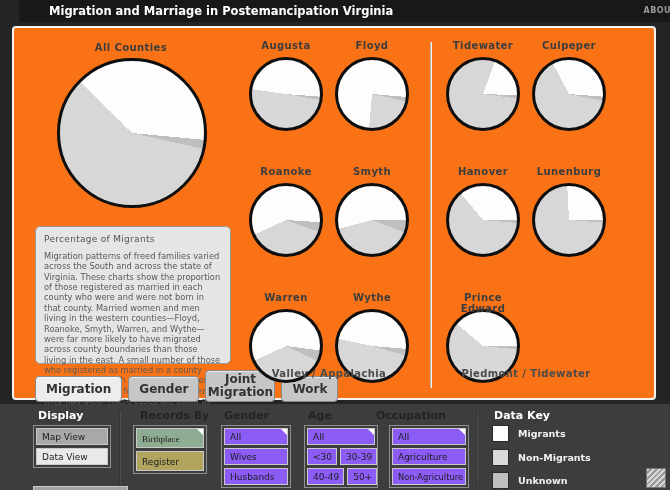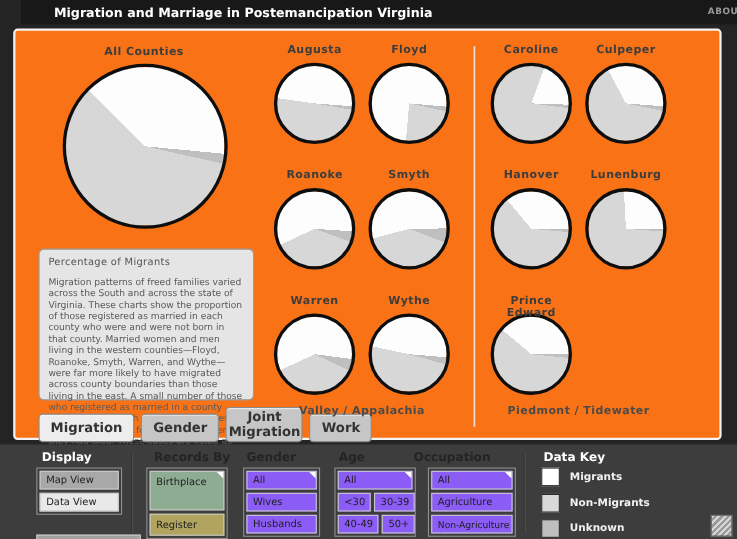--- a/index.html
+++ b/index.html
@@ -13,21 +13,21 @@
   .titlebar .about{position:absolute;right:12px;top:6px;font-size:8px;font-weight:bold;color:#9a9a9a;letter-spacing:.5px;cursor:pointer;}
 
   
   .panel{position:absolute;left:12px;top:26px;width:644px;height:374px;background:#f97316;
          border:2px solid #f4f4f4;border-radius:4px;box-sizing:border-box;}
   .county-label{font-size:10px;font-weight:bold;color:#3d3d3d;text-align:center;letter-spacing:.4px;height:14px;}
   .pie{border:3px solid #0e0e0e;border-radius:50%;box-sizing:content-box;}
   .pie.big{position:absolute;left:43px;top:30px;width:144px;height:144px;}
   .all-label{position:absolute;left:17px;top:14px;width:200px;}
   .pie.small{width:68px;height:68px;margin:3px auto 0 auto;}
-  .pie-grid{position:absolute;top:12px;display:grid;grid-template-columns:86px 86px;grid-auto-rows:88px;row-gap:26px;}
+  .pie-grid{position:absolute;top:12px;display:grid;grid-template-columns:86px 86px;grid-auto-rows:88px;row-gap:38px;}
   #valley-grid{left:229px;}
   #piedmont-grid{left:426px;}
   .region-caption{position:absolute;top:340px;width:172px;text-align:center;font-size:10px;font-weight:bold;color:#4a4a4a;letter-spacing:.4px;}
   .caption-valley{left:229px;}
   .caption-piedmont{left:426px;}
   .vdivider{position:absolute;left:416px;top:14px;width:1px;height:346px;background:#b3b3b3;box-shadow:1px 0 0 #f2f2f2;}
 
   
   .infobox{position:absolute;left:21px;top:198px;width:196px;height:138px;background:#e5e5e5;
            border:1px solid #9a9a9a;border-radius:5px;box-sizing:border-box;padding:7px 8px;}
@@ -47,21 +47,21 @@
   .bar-label{position:absolute;font-size:11px;font-weight:bold;color:#ffffff;}
   .bar-label.dim{color:#242424;}
   .bar-sep{position:absolute;top:8px;width:1px;height:72px;background:#4e4e4e;box-shadow:-1px 0 0 #333;}
 
   .group-box{position:absolute;border:1px solid #8f8f8f;padding:2px;display:flex;flex-direction:column;gap:3px;box-sizing:border-box;}
   .fbtn{position:relative;border:1px solid #c9c9c9;background:#8b5cf6;color:#1d1d1d;font-size:9px;
         height:17px;line-height:15px;padding:1px 4px 0 5px;cursor:pointer;box-sizing:border-box;white-space:nowrap;}
   .fbtn .corner-flag{position:absolute;top:0;right:0;width:0;height:0;border-top:6px solid #fff;border-left:6px solid transparent;}
   .fbtn.green{background:#8dac92;}
   .fbtn.olive{background:#b0a45f;height:20px;line-height:18px;}
-  .fbtn.tall2{height:36px;line-height:18px;}
+  .fbtn.tall2{height:20px;line-height:18px;font-family:Liberation Serif, serif;}
   .age-pair{display:flex;gap:3px;}
   .age-pair .fbtn{flex:1;}
 
   .show-labels{position:absolute;left:33px;top:82px;width:95px;padding-left:12px;}
 
   
   .key-row{position:absolute;left:492px;display:flex;align-items:center;gap:9px;}
   .swatch{width:17px;height:17px;border:1px solid #2a2a2a;box-sizing:border-box;}
   .key-text{font-size:9.5px;font-weight:bold;color:#f2f2f2;}
 
@@ -117,21 +117,21 @@
           <div class="pie small" style="background: conic-gradient(from 245deg, rgb(253, 253, 253) 0%, rgb(253, 253, 253) 59%, rgb(191, 191, 191) 59%, rgb(191, 191, 191) 64%, rgb(215, 215, 215) 64%, rgb(215, 215, 215) 100%);"></div>
         </div>
         <div>
           <div class="county-label">Wythe</div>
           <div class="pie small" style="background: conic-gradient(from 282deg, rgb(253, 253, 253) 0%, rgb(253, 253, 253) 48%, rgb(191, 191, 191) 48%, rgb(191, 191, 191) 51%, rgb(215, 215, 215) 51%, rgb(215, 215, 215) 100%);"></div>
         </div>
       </div>
     <div class="vdivider"></div>
     <div class="pie-grid" id="piedmont-grid">
         <div>
-          <div class="county-label">Caroline</div>
+          <div class="county-label">Tidewater</div>
           <div class="pie small" style="background: conic-gradient(from 20deg, rgb(253, 253, 253) 0%, rgb(253, 253, 253) 20%, rgb(191, 191, 191) 20%, rgb(191, 191, 191) 21.5%, rgb(215, 215, 215) 21.5%, rgb(215, 215, 215) 100%);"></div>
         </div>
         <div>
           <div class="county-label">Culpeper</div>
           <div class="pie small" style="background: conic-gradient(from 332deg, rgb(253, 253, 253) 0%, rgb(253, 253, 253) 34%, rgb(191, 191, 191) 34%, rgb(191, 191, 191) 36%, rgb(215, 215, 215) 36%, rgb(215, 215, 215) 100%);"></div>
         </div>
         <div>
           <div class="county-label">Hanover</div>
           <div class="pie small" style="background: conic-gradient(from 320deg, rgb(253, 253, 253) 0%, rgb(253, 253, 253) 36%, rgb(191, 191, 191) 36%, rgb(191, 191, 191) 37.5%, rgb(215, 215, 215) 37.5%, rgb(215, 215, 215) 100%);"></div>
         </div>

